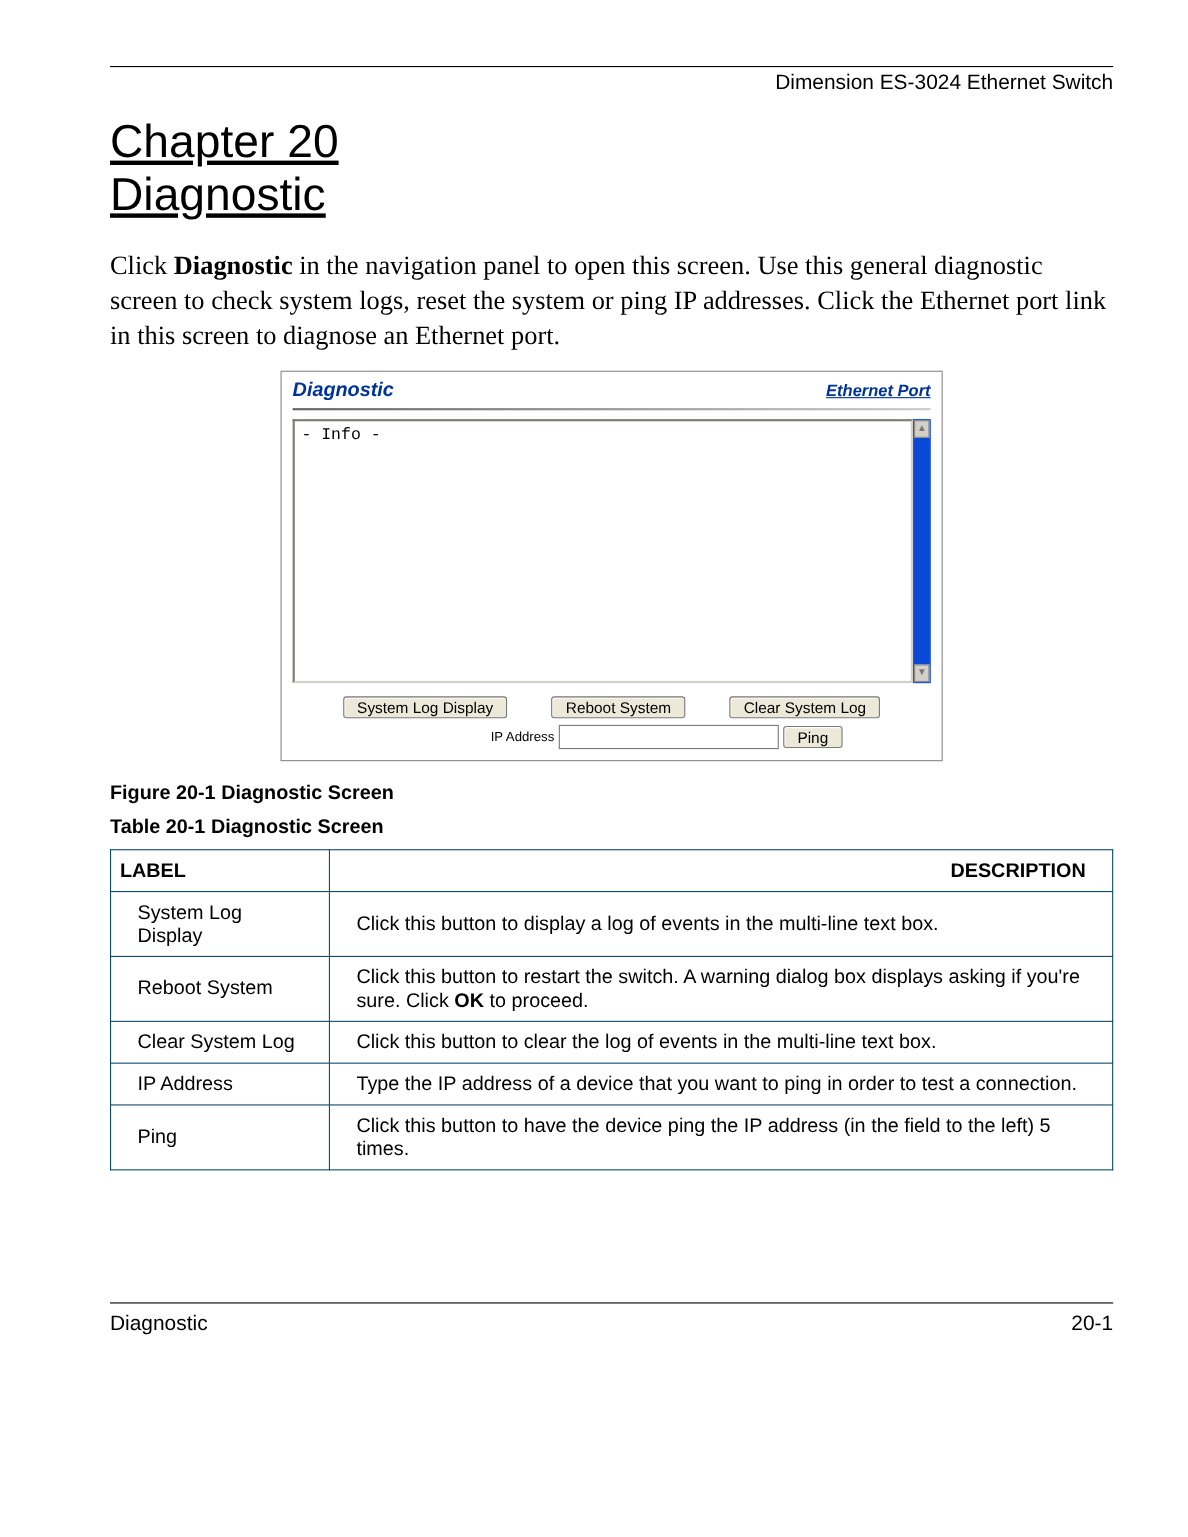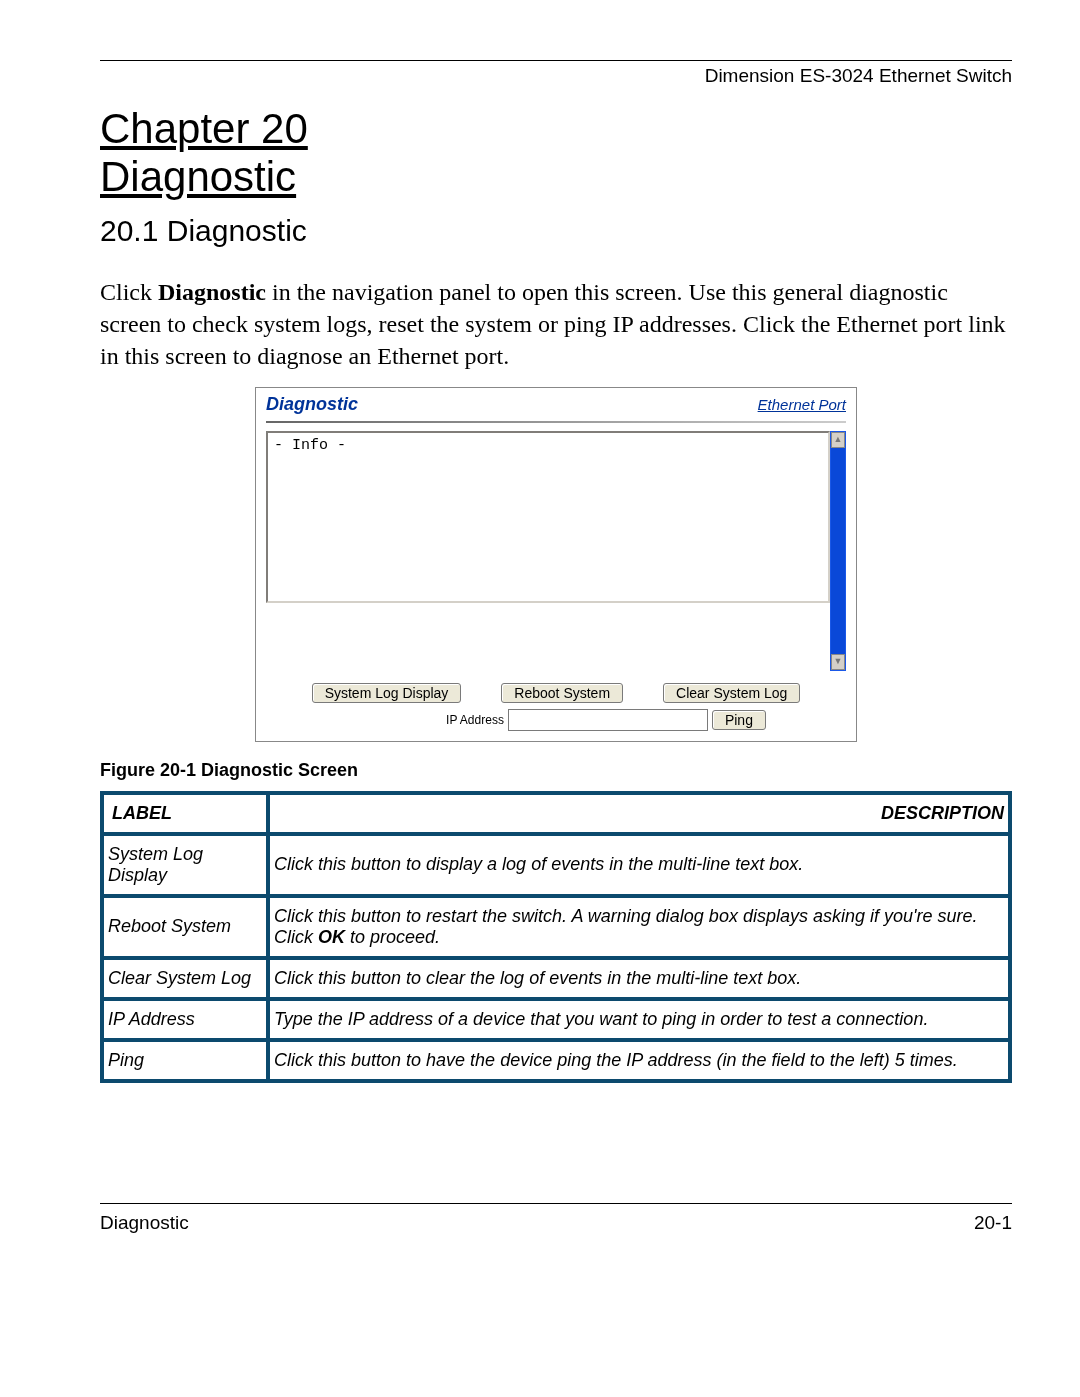--- a/index.html
+++ b/index.html
@@ -68,35 +68,35 @@
   .shot-title {
     color: #003399;
     font-weight: bold;
     font-style: italic;
     font-size: 18px;
   }
   .shot-link {
     color: #003399;
     text-decoration: underline;
     font-style: italic;
-    font-weight: normal;
+    font-weight: bold;
     font-size: 15px;
   }
   .shot-divider {
     margin: 4px 10px 8px 10px;
     height: 2px;
     background: linear-gradient(to right, #666, #ccc);
   }
   .shot-body {
     margin: 0 10px 8px 10px;
     display: flex;
   }
   .shot-textarea {
     flex: 1;
-    height: 172px;
+    height: 240px;
     border: 2px inset #d4d0c8;
     background: #fff;
     font-family: "Courier New", monospace;
     font-size: 15px;
     padding: 4px 6px;
     box-sizing: border-box;
     overflow: hidden;
   }
   .shot-scrollbar {
     width: 16px;
@@ -167,25 +167,24 @@
     margin: 10px 0;
   }
 
   
   table.desc {
     border-collapse: collapse;
     width: 100%;
     font-size: 18px;
   }
   table.desc th, table.desc td {
-    border: 4px solid #0c4a6e;
-    padding: 8px 4px;
+    border: 1px solid #0c4a6e;
+    padding: 8px 24px;
     vertical-align: middle;
     text-align: left;
-    font-style: italic;
   }
   table.desc th {
     font-weight: bold;
     text-align: right;
   }
   table.desc th.label-col { width: 150px; text-align: left; padding-left: 8px;}
   table.desc td.label-col { width: 150px; }
 
   .footer-rule {
     border-top: 1.5px solid #000;
@@ -201,21 +200,20 @@
 
 <div class="page">
   <div class="top-rule"></div>
   <div class="header-line">Dimension ES-3024 Ethernet Switch</div>
 
   <div class="chapter-title">
     <span>Chapter 20</span><br>
     <span>Diagnostic</span>
   </div>
 
-  <div class="section-heading">20.1 Diagnostic</div>
 
   <p class="body-para">
     <span>Click </span><b>Diagnostic</b><span> in the navigation panel to open this screen. Use this general diagnostic screen to check system logs, reset the system or ping IP addresses. Click the Ethernet port link in this screen to diagnose an Ethernet port.</span>
   </p>
 
   <div class="shot-wrap">
     <div class="shot-head">
       <span class="shot-title">Diagnostic</span>
       <a class="shot-link">Ethernet Port</a>
     </div>
@@ -235,20 +233,21 @@
       </div>
       <div class="shot-row2">
         <span class="ip-label">IP Address</span>
         <input class="win-input" value="" style="">
         <button class="win-btn">Ping</button>
       </div>
     </div>
   </div>
 
   <div class="figure-caption">Figure 20-1 Diagnostic Screen</div>
+  <div class="table-caption">Table 20-1 Diagnostic Screen</div>
 
   <table class="desc">
     <thead>
       <tr>
         <th class="label-col">LABEL</th>
         <th>DESCRIPTION</th>
       </tr>
     </thead>
     <tbody id="desc-body">
         <tr>

